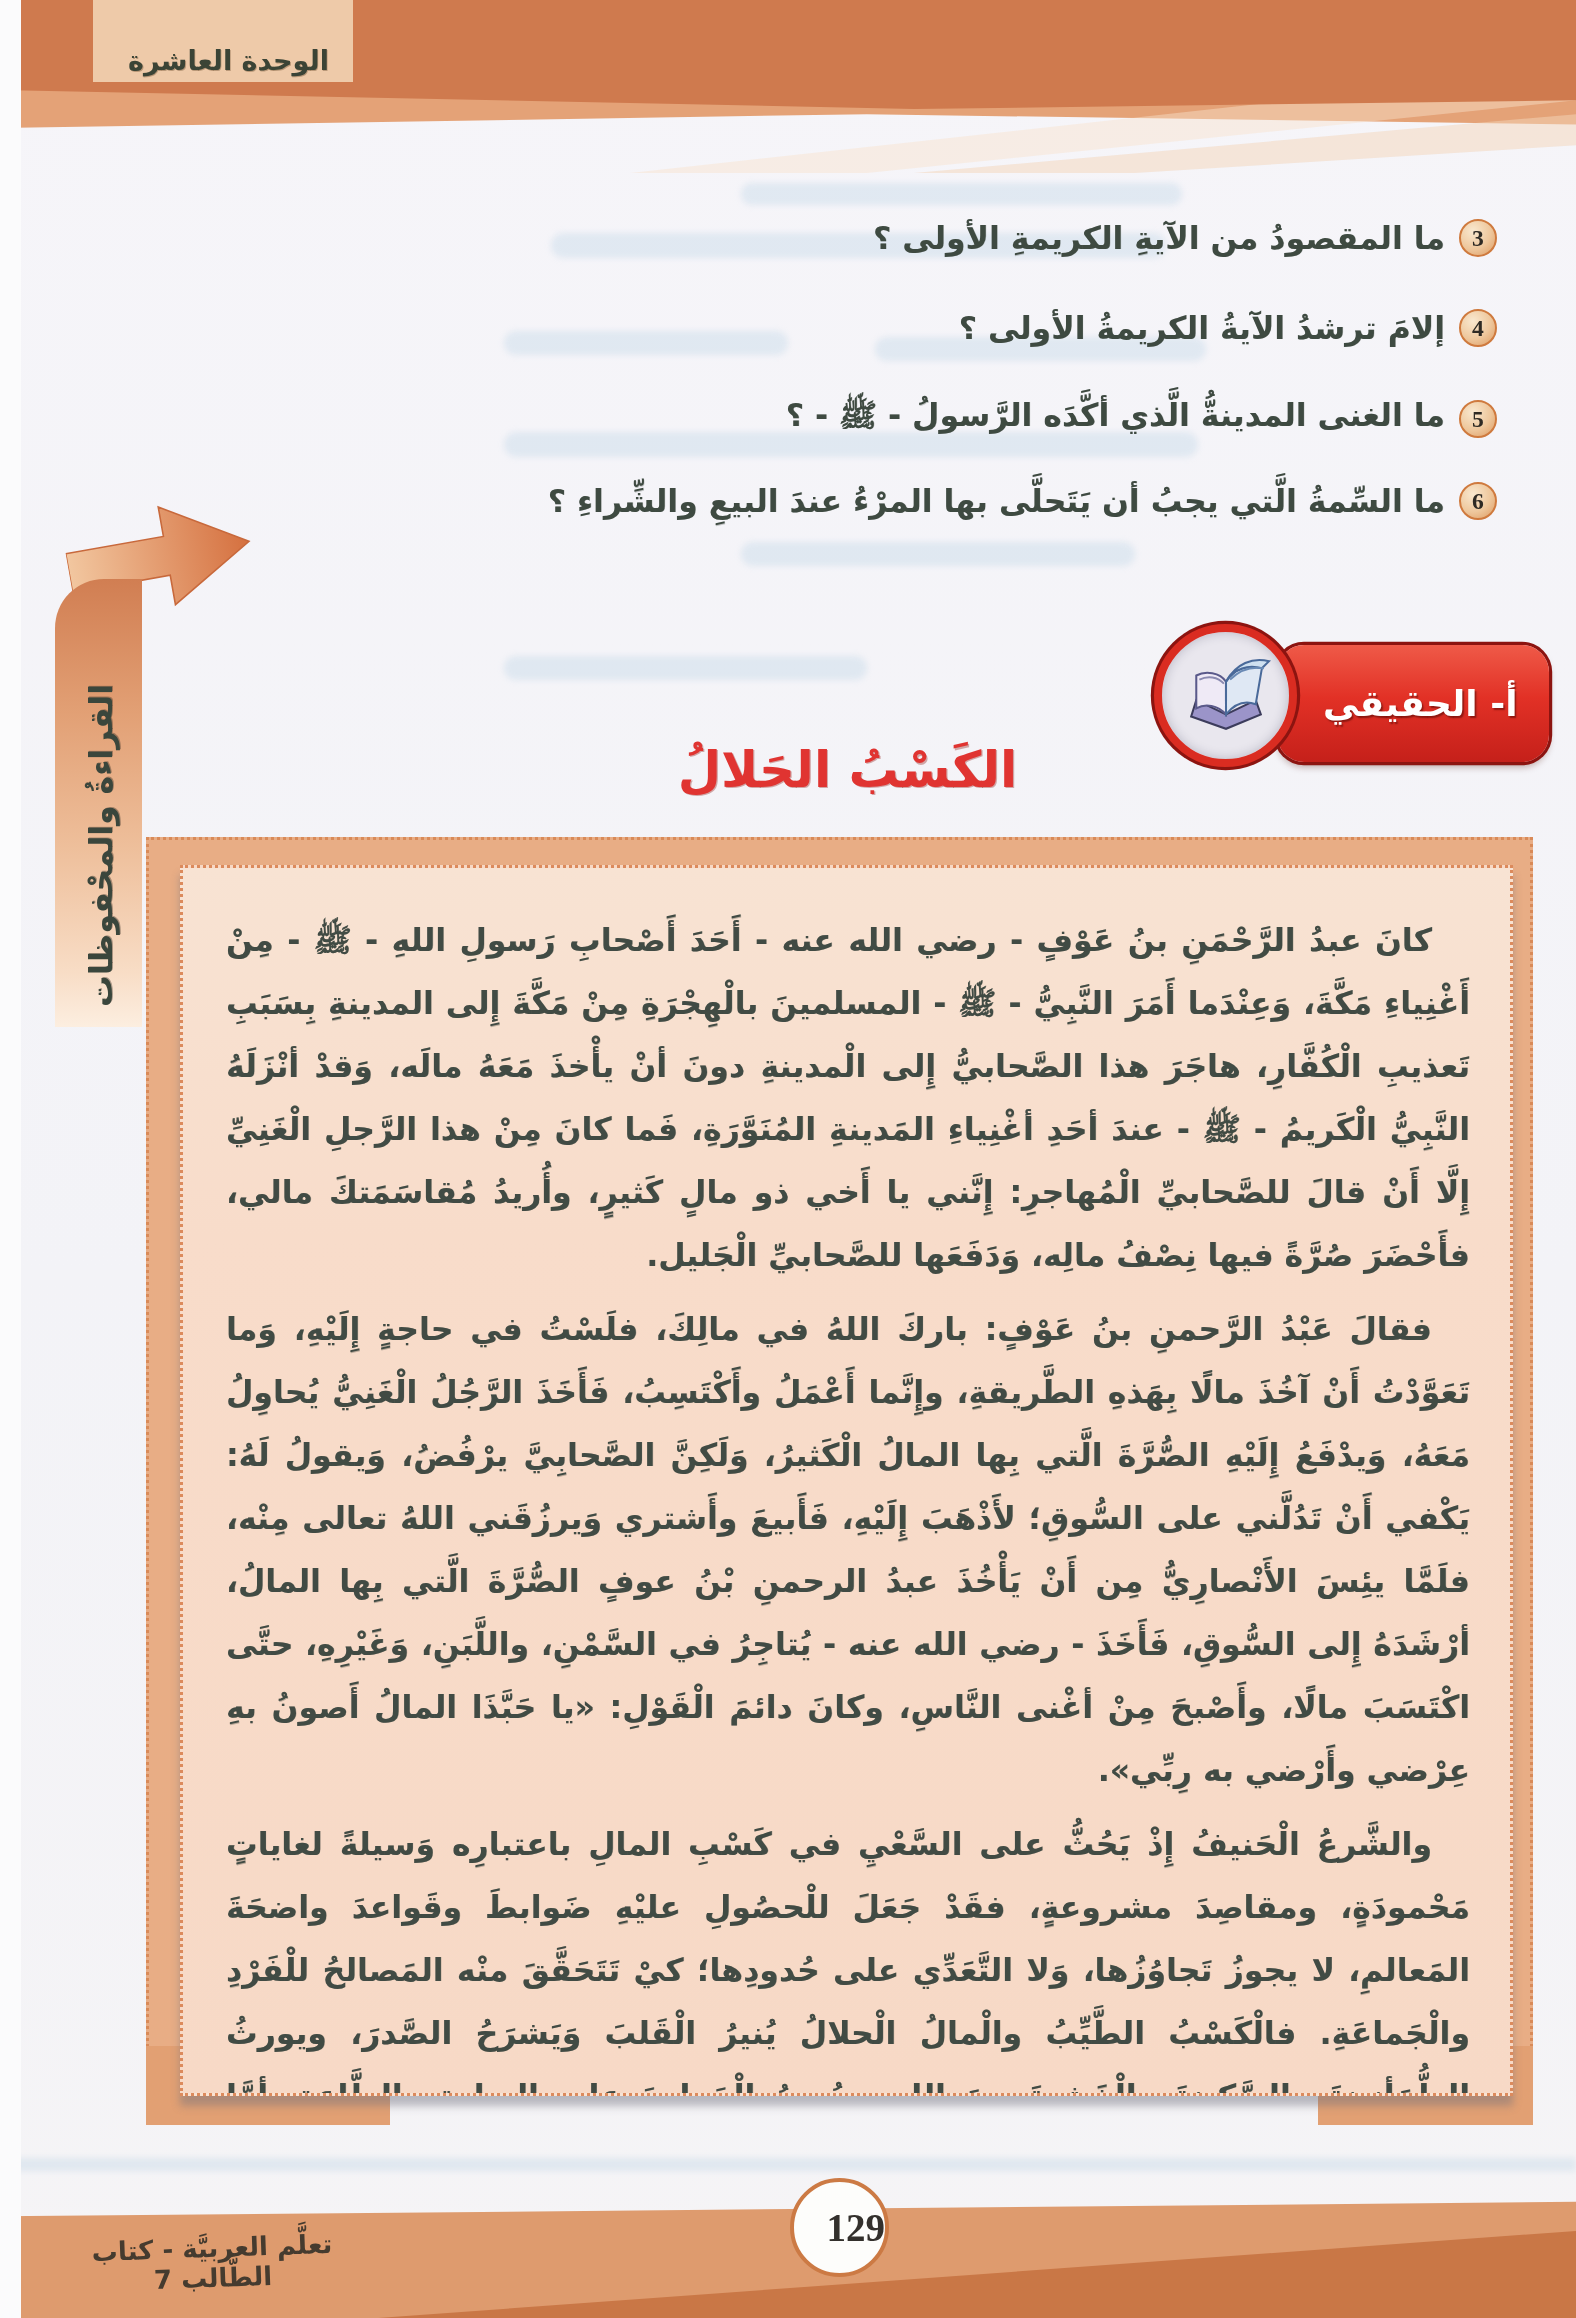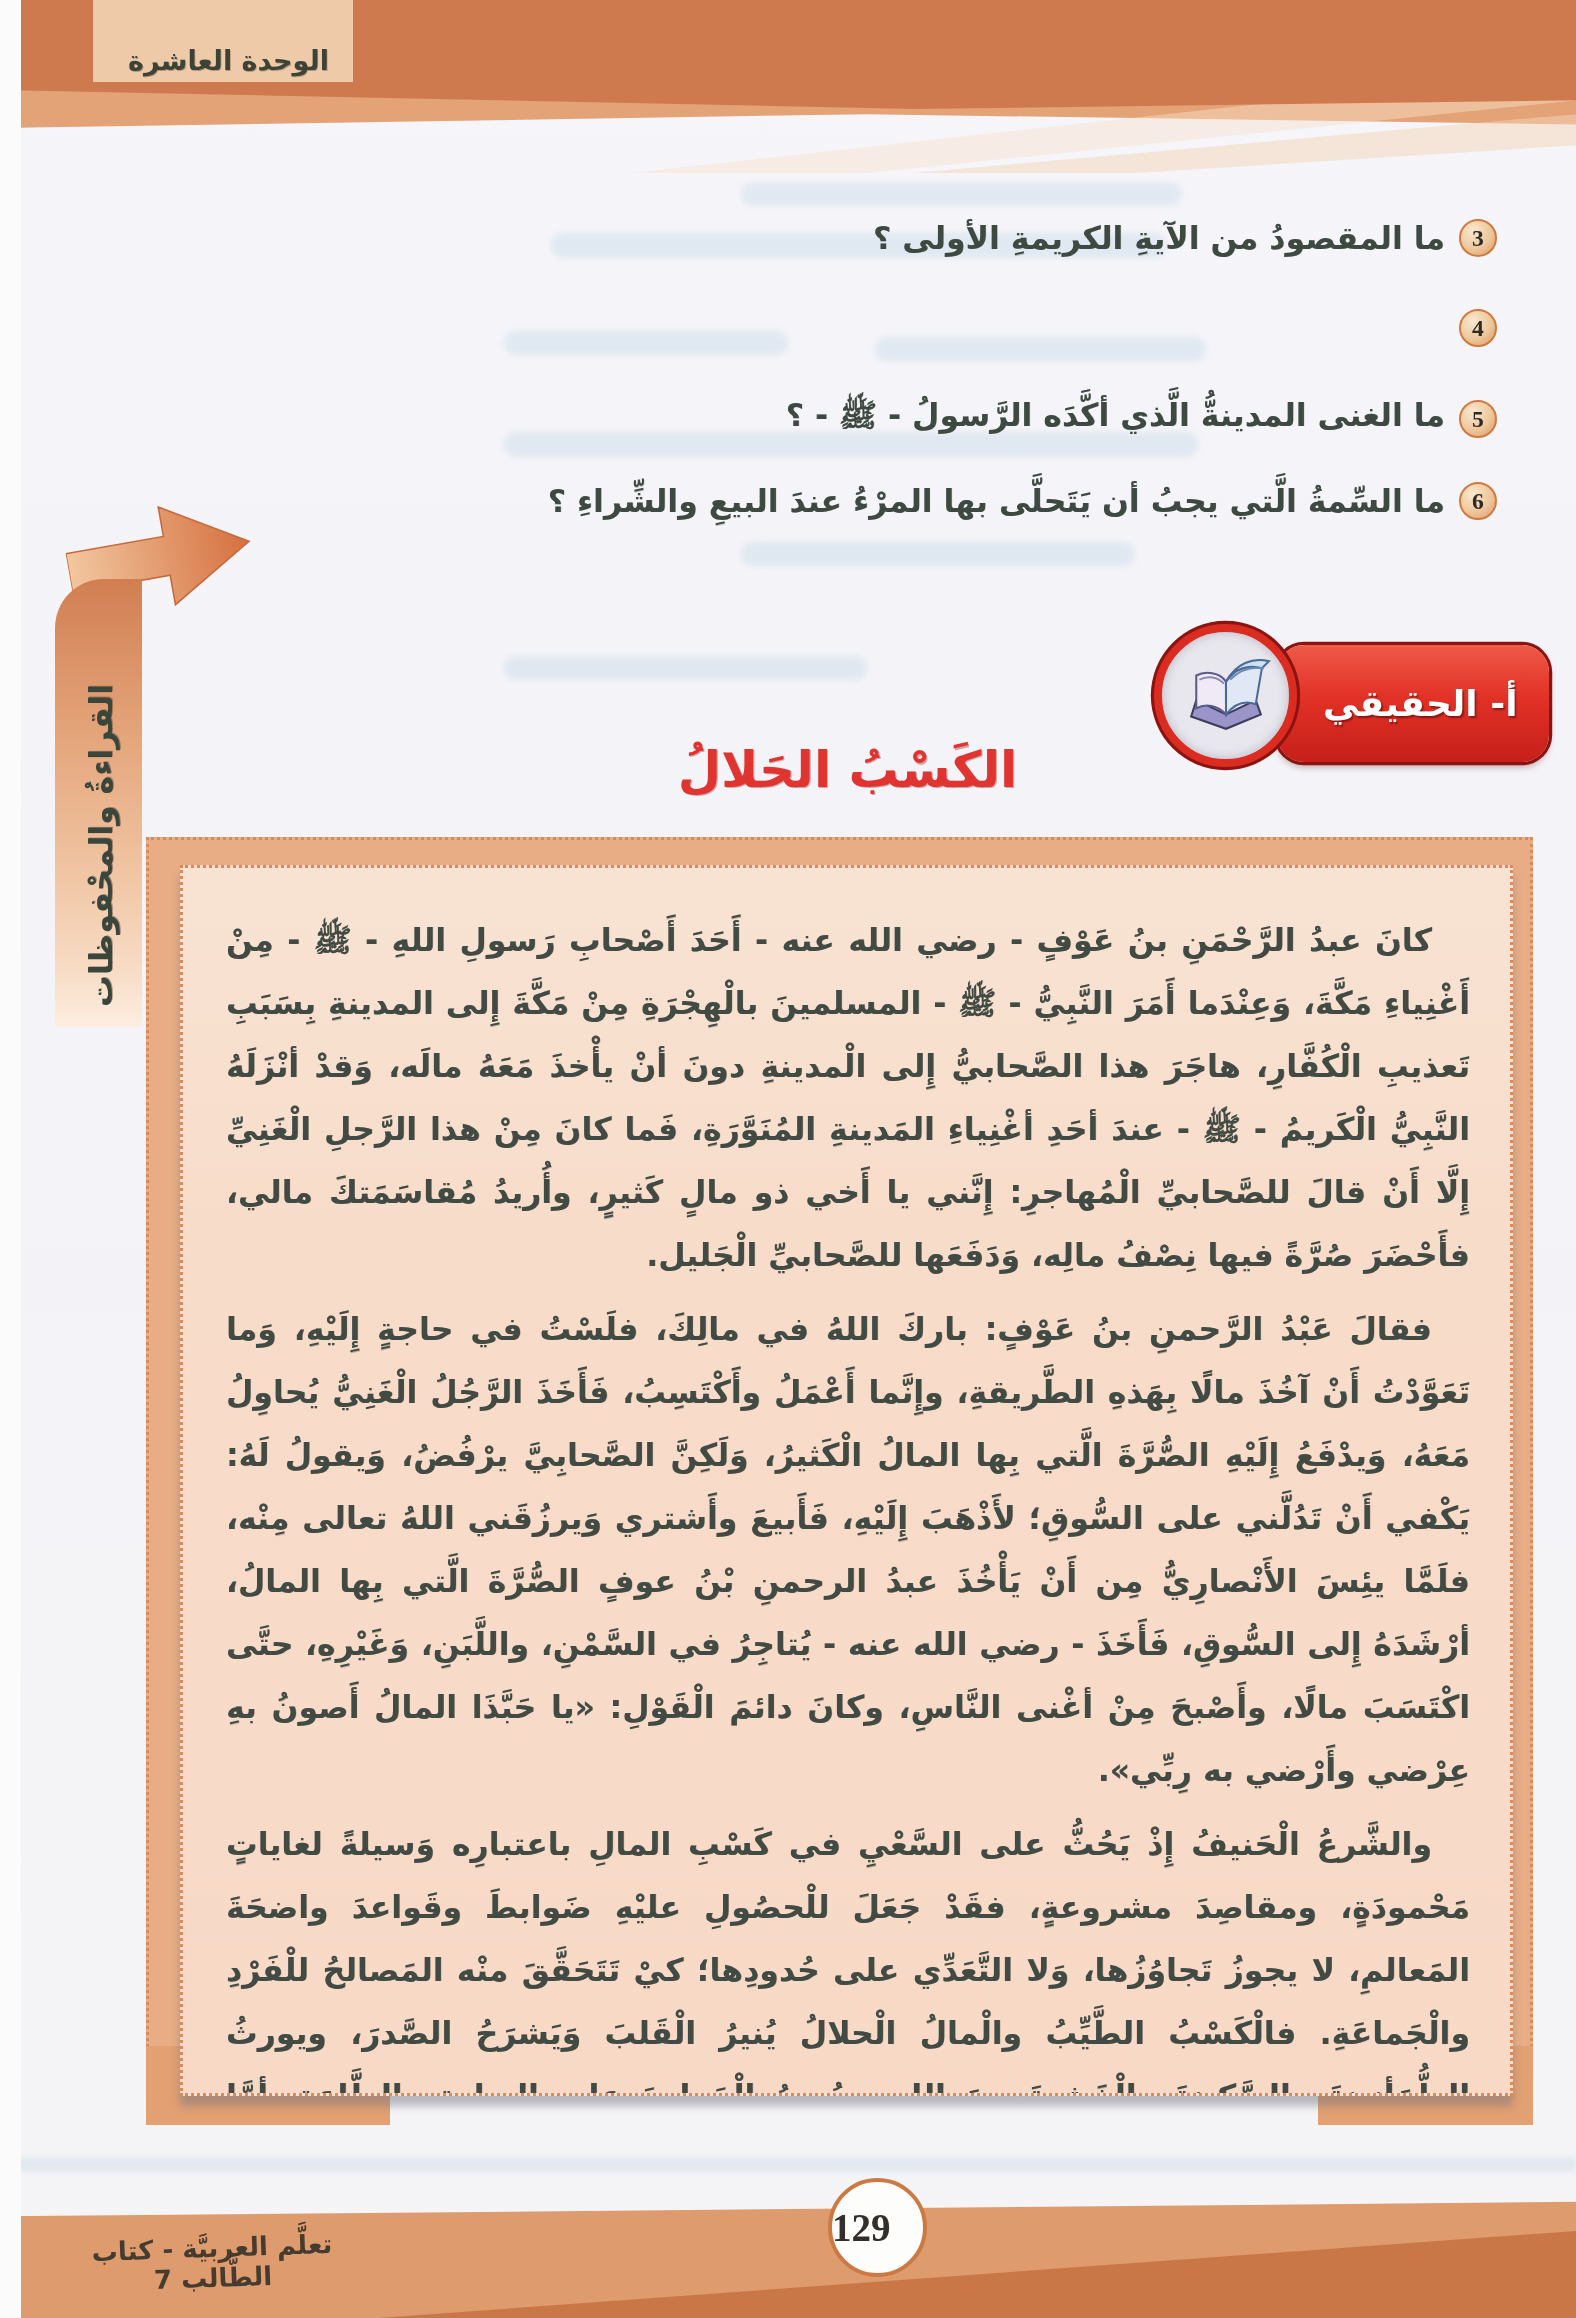--- a/index.html
+++ b/index.html
@@ -23,23 +23,23 @@
     background:#eecaa9;display:flex;align-items:flex-end;justify-content:center;
     padding-bottom:6.3px;box-sizing:border-box;}
   .unit-label span{font-size:27px;font-weight:700;color:#3b4436;
     text-shadow:0.8px 0.8px 0 rgba(90,60,30,.35);margin-left:11px;}
   
   .footer{position:absolute;left:0;top:2197px;width:1576px;height:121px;}
   .f-band{position:absolute;inset:0;background:#de9b6e;
     clip-path:polygon(0 16%,100% 4%,100% 100%,0 100%);}
   .f-wedge{position:absolute;inset:0;background:#c97746;
     clip-path:polygon(24% 100%,100% 28%,100% 100%);}
-  .page-circle{position:absolute;left:828px;top:-19px;width:91px;height:91px;
+  .page-circle{position:absolute;left:790px;top:-19px;width:91px;height:91px;
     border-radius:50%;background:#fdfdfb;border:4.7px solid #cc7a44;
-    display:flex;align-items:center;justify-content:flex-end;}
+    display:flex;align-items:center;justify-content:flex-start;}
   .page-circle span{font-family:"Liberation Serif","DejaVu Serif",serif;
     font-size:39px;color:#33302c;font-weight:600;}
   .book-title{position:absolute;left:63px;top:36px;width:299px;text-align:center;
     font-size:26px;font-weight:700;color:#453b2f;transform:rotate(-2deg);}
   
   .q-row{position:absolute;right:79px;display:flex;align-items:center;gap:14px;white-space:nowrap;}
   .q-circle{width:38px;height:38px;border-radius:50%;flex:0 0 38px;
     background:radial-gradient(circle at 35% 30%,#f9e8cf 0%,#eec79c 55%,#dd9a60 100%);
     border:2.4px solid #cf7a3e;box-sizing:border-box;
     display:flex;align-items:center;justify-content:center;}
@@ -125,20 +125,21 @@
   <div class="q-row" style="top:219px;">
     <div class="q-circle">
       <span>3</span>
     </div>
     <div class="q-text">ما المقصودُ من الآيةِ الكريمةِ الأولى ؟</div>
   </div>
   <div class="q-row" style="top:309px;">
     <div class="q-circle">
       <span>4</span>
     </div>
+    <div class="q-text">إلامَ ترشدُ الآيةُ الكريمةُ الأولى ؟</div>
   </div>
   <div class="q-row" style="top:396px;">
     <div class="q-circle">
       <span>5</span>
     </div>
     <div class="q-text">ما الغنى المدينةُّ الَّذي أكَّدَه الرَّسولُ - ﷺ - ؟</div>
   </div>
   <div class="q-row" style="top:482px;">
     <div class="q-circle">
       <span>6</span>

